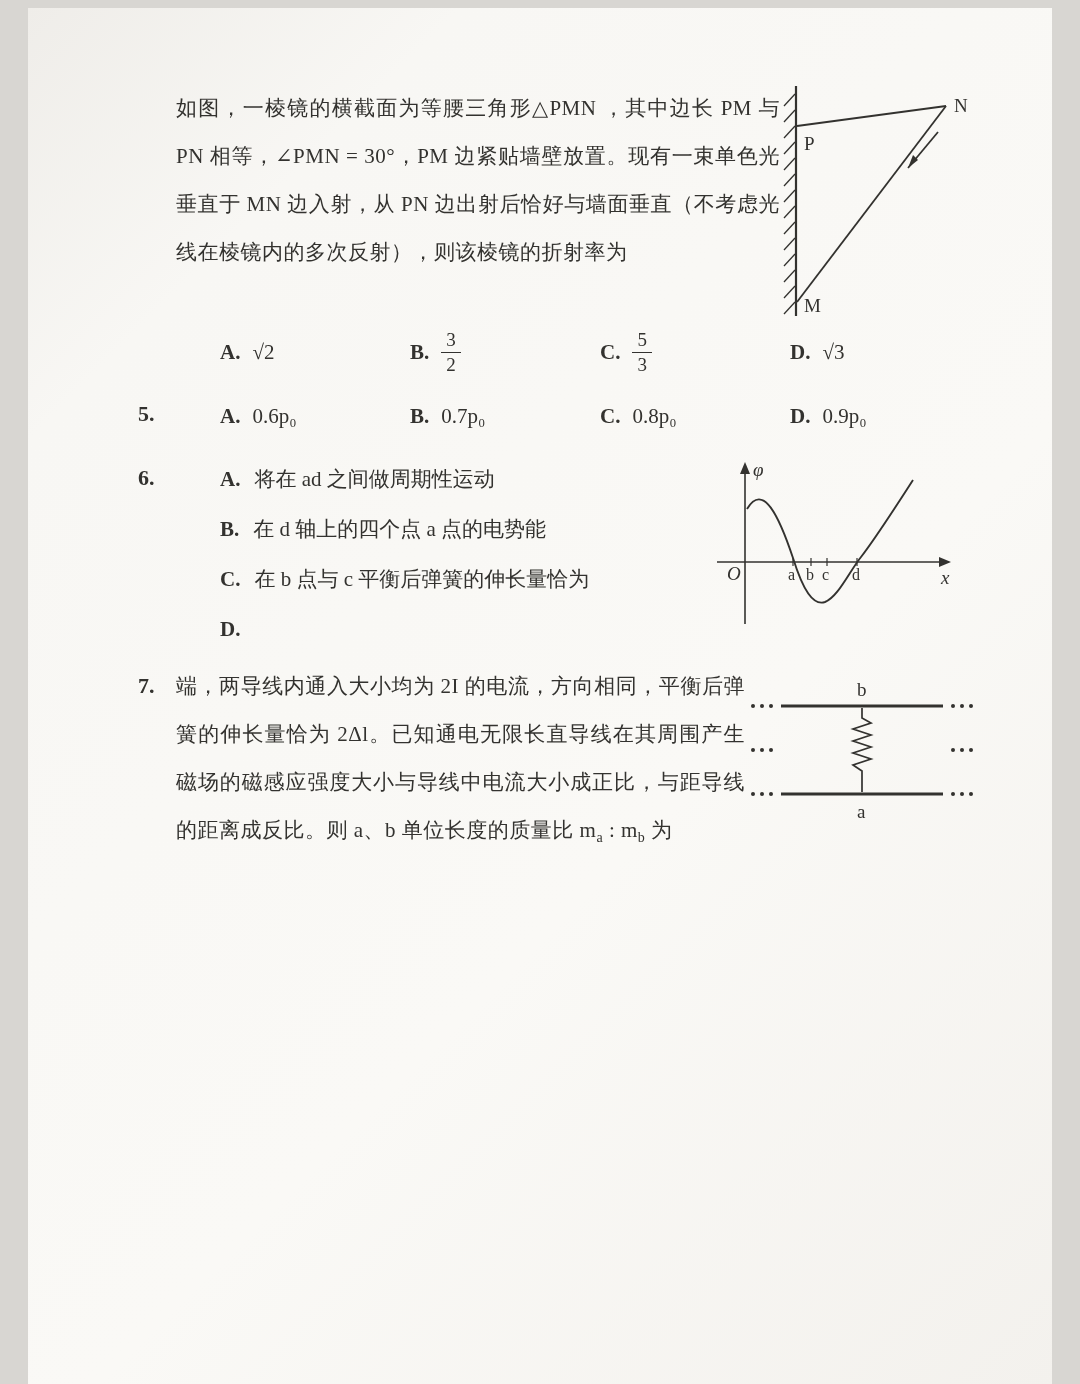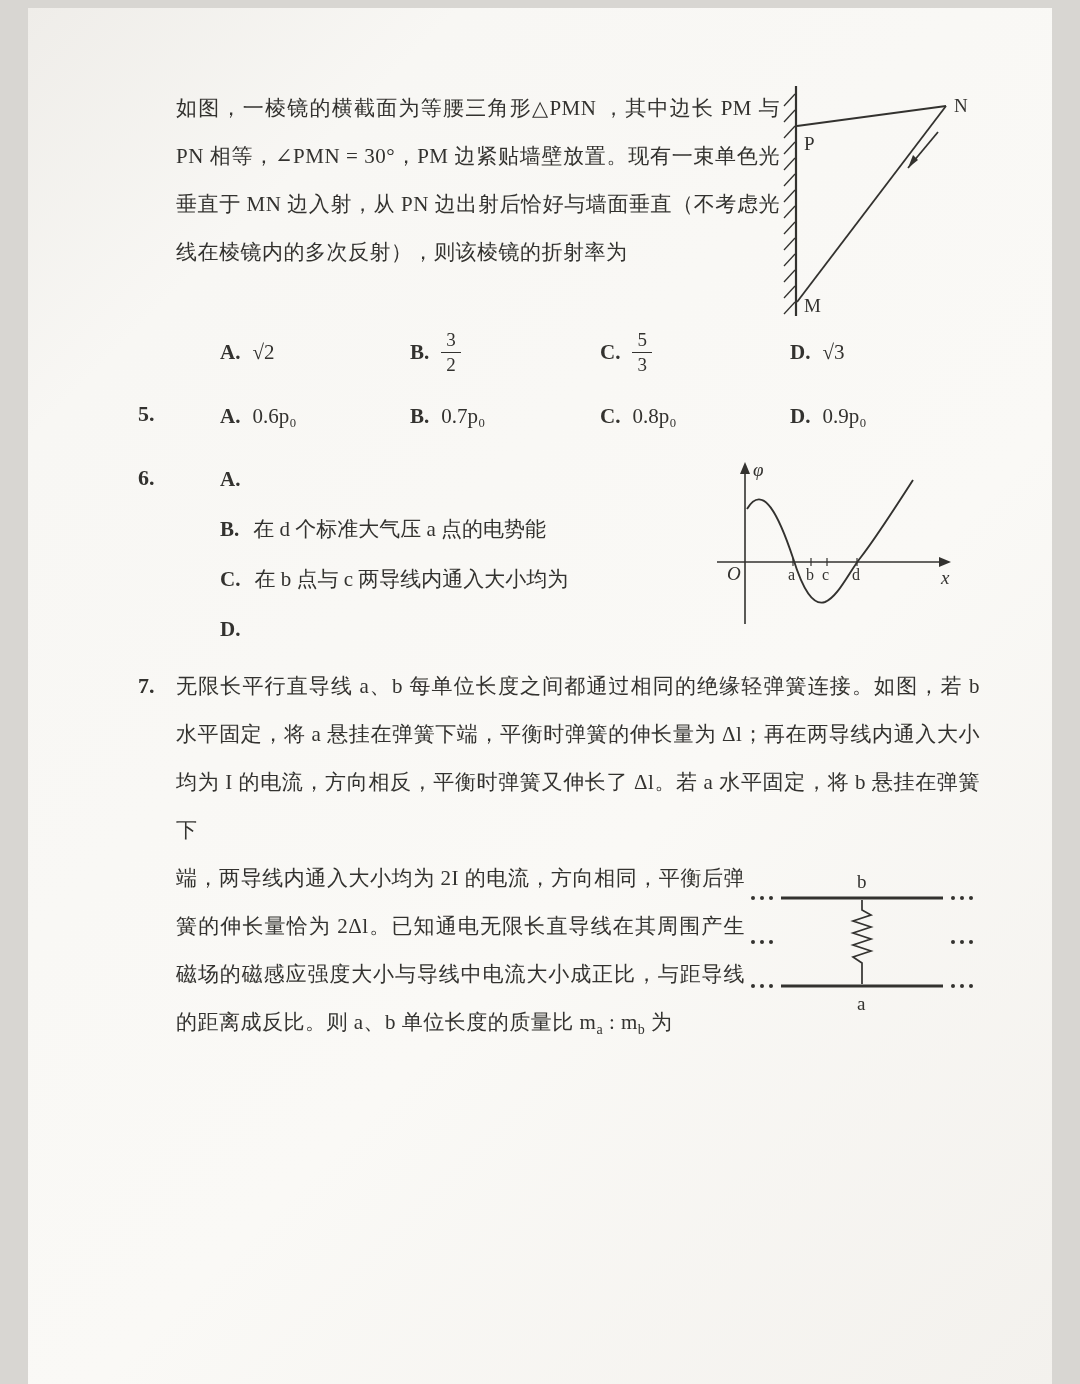--- a/index.html
+++ b/index.html
@@ -142,28 +142,29 @@
       </span>
     </div>
   </section>
 
   <section class="question q6">
     <span class="qnum">6.</span>
     <div class="row" style="margin-top:6px;">
       <div class="stackopts grow">
         <div class="stackopt">
           <span class="opt-label">A.</span>
+          <span>将在 ad 之间做周期性运动</span>
         </div>
         <div class="stackopt">
           <span class="opt-label">B.</span>
-          <span>在 d 个标准大气压 a 点的电势能</span>
+          <span>在 d 轴上的四个点 a 点的电势能</span>
         </div>
         <div class="stackopt">
           <span class="opt-label">C.</span>
-          <span>在 b 点与 c 两导线内通入大小均为</span>
+          <span>在 b 点与 c 平衡后弹簧的伸长量恰为</span>
         </div>
         <div class="stackopt">
           <span class="opt-label">D.</span>
         </div>
       </div>
       <svg class="dia" width="255" height="180" viewBox="0 0 255 180" style="margin-right:20px;">
         <g stroke="#33322f" stroke-width="1.6" fill="none">
           <line x1="40" y1="170" x2="40" y2="14"></line>
           <line x1="12" y1="108" x2="240" y2="108"></line>
         </g>
@@ -184,21 +185,20 @@
         <text x="83" y="126" font-size="16">a</text>
         <text x="101" y="126" font-size="16">b</text>
         <text x="117" y="126" font-size="16">c</text>
         <text x="147" y="126" font-size="16">d</text>
       </svg>
     </div>
   </section>
 
   <section class="question q7">
     <span class="qnum">7.</span>
-    <p class="qbody">无限长平行直导线 a、b 每单位长度之间都通过相同的绝缘轻弹簧连接。如图，若 b 水平固定，将 a 悬挂在弹簧下端，平衡时弹簧的伸长量为 Δl；再在两导线内通入大小均为 I 的电流，方向相反，平衡时弹簧又伸长了 Δl。若 a 水平固定，将 b 悬挂在弹簧下</p>
     <div class="row">
       <p class="qbody grow" style="max-width:615px;"><span>端，两导线内通入大小均为 2I 的电流，方向相同，平衡后弹簧的伸长量恰为 2Δl。已知通电无限长直导线在其周围产生磁场的磁感应强度大小与导线中电流大小成正比，与距导线的距离成反比。则 a、b 单位长度的质量比 </span><span class="mvar"><span>m</span><sub>a</sub></span><span> : </span><span class="mvar"><span>m</span><sub>b</sub></span><span> 为</span></p>
       <svg class="dia" width="235" height="150" viewBox="0 0 235 150" style="margin-top:16px;">
 
         <line x1="36" y1="28" x2="198" y2="28" stroke="#33322f" stroke-width="3"></line>
 
         <line x1="36" y1="116" x2="198" y2="116" stroke="#33322f" stroke-width="3"></line>
 
         <g fill="#33322f">
           <circle cx="8" cy="28" r="2"></circle>

